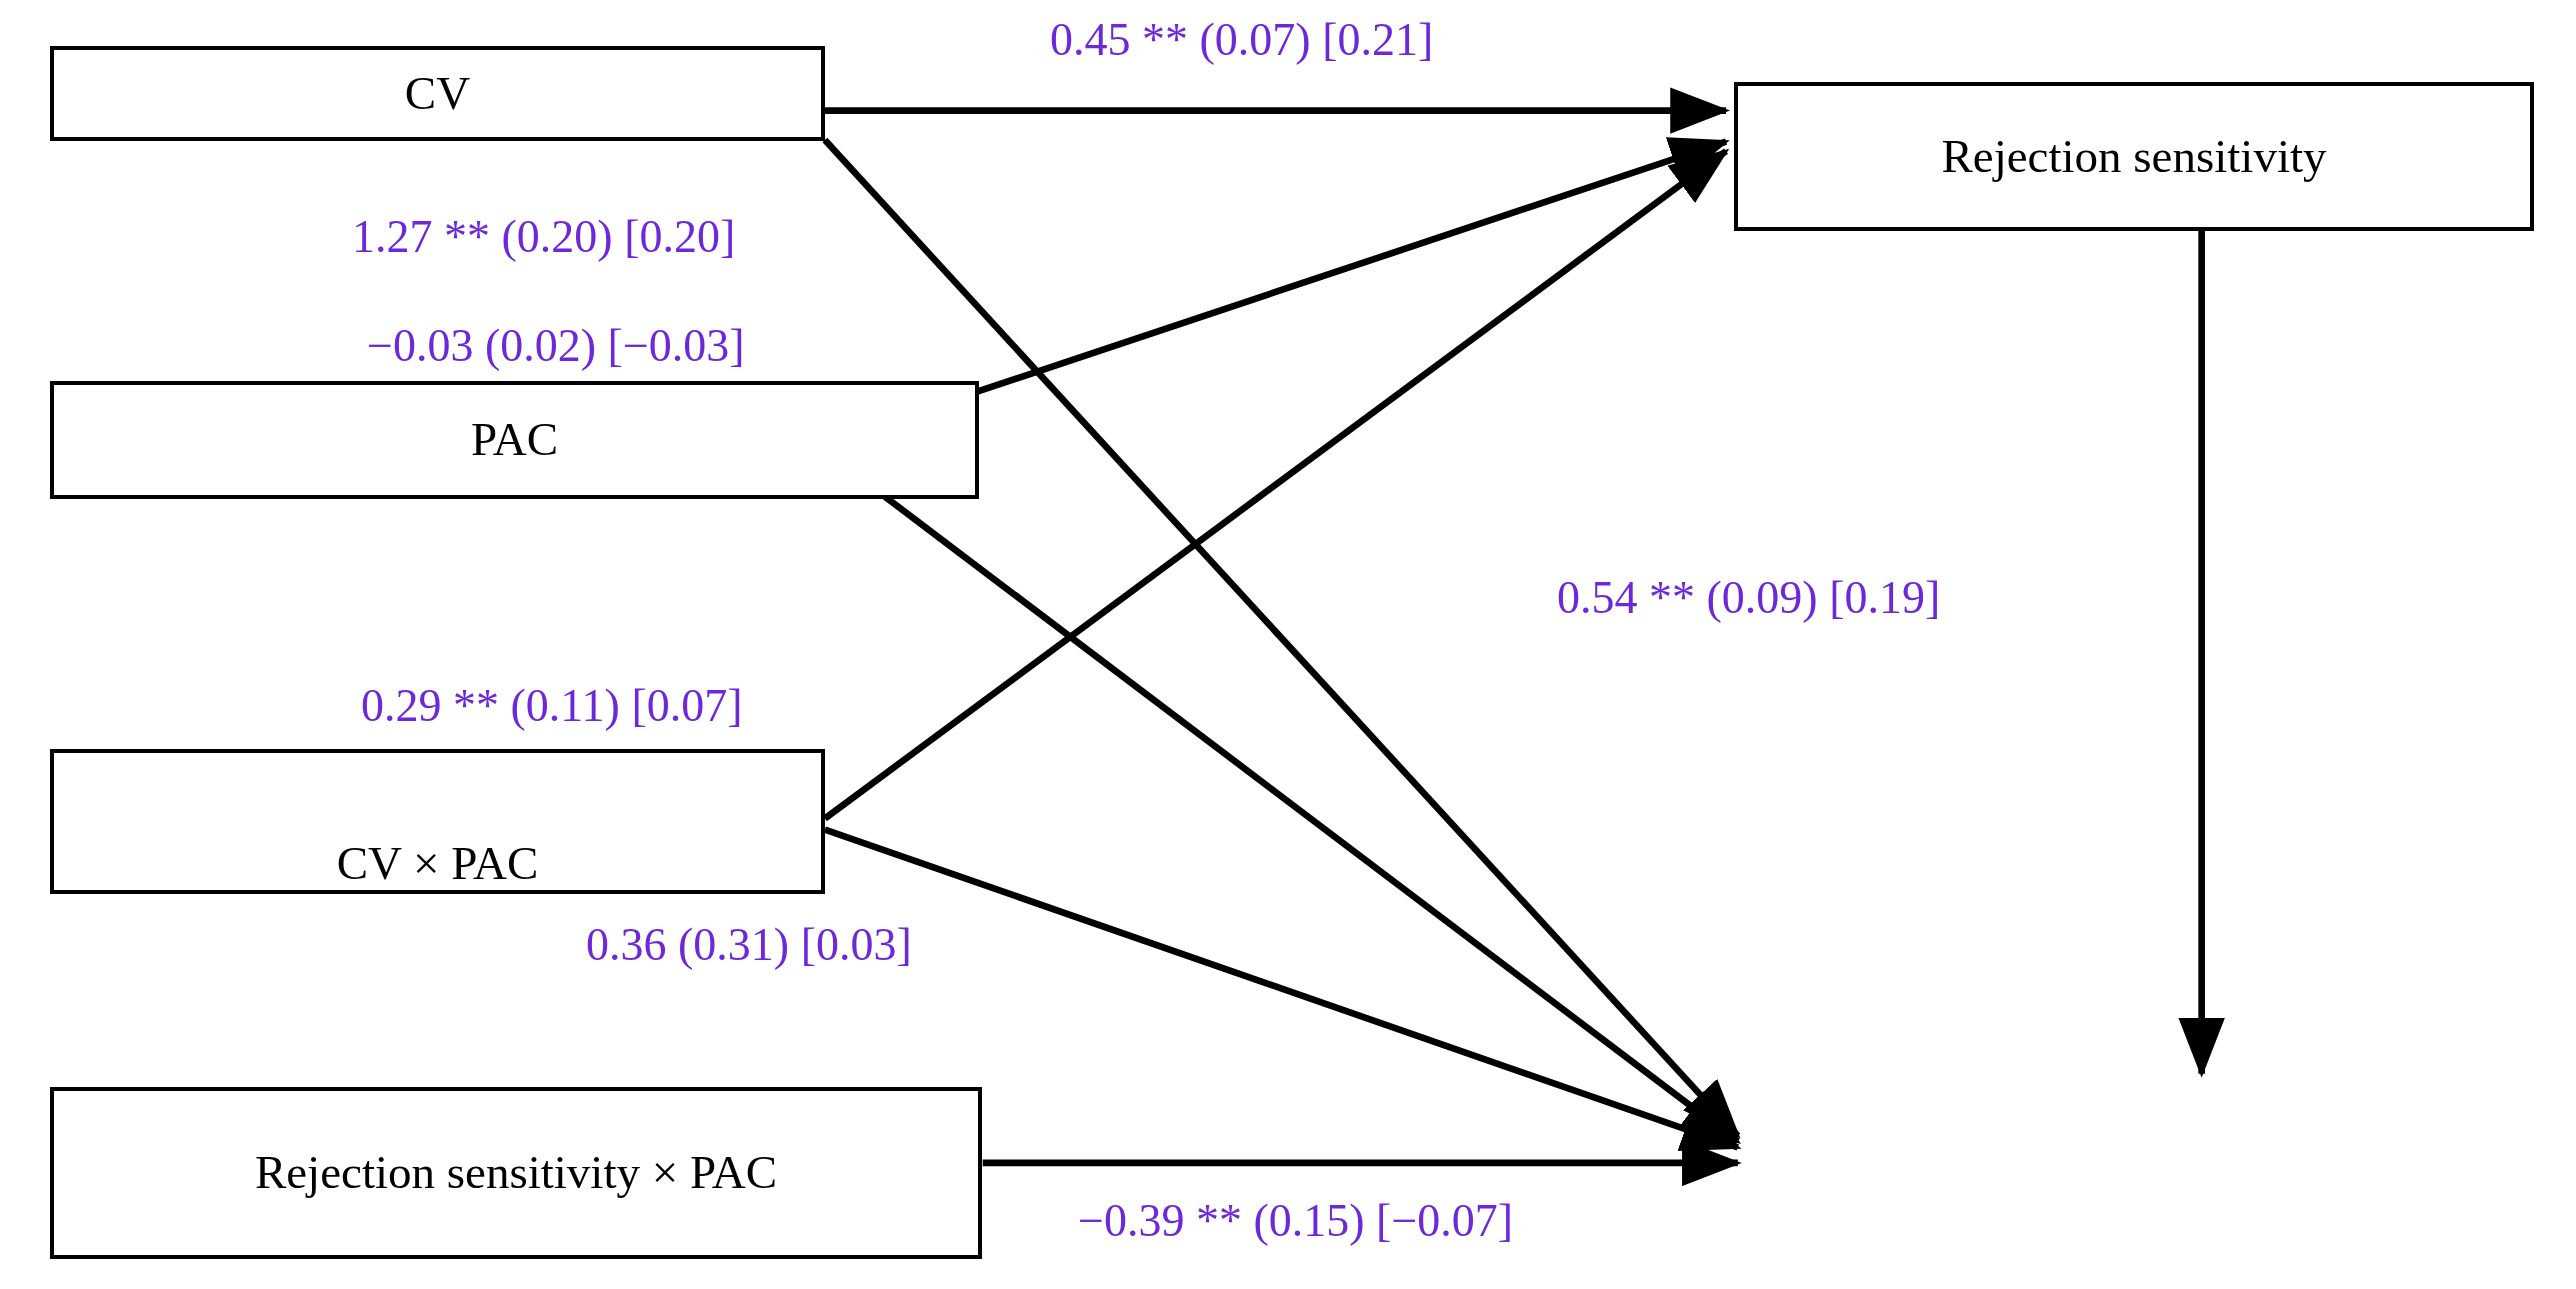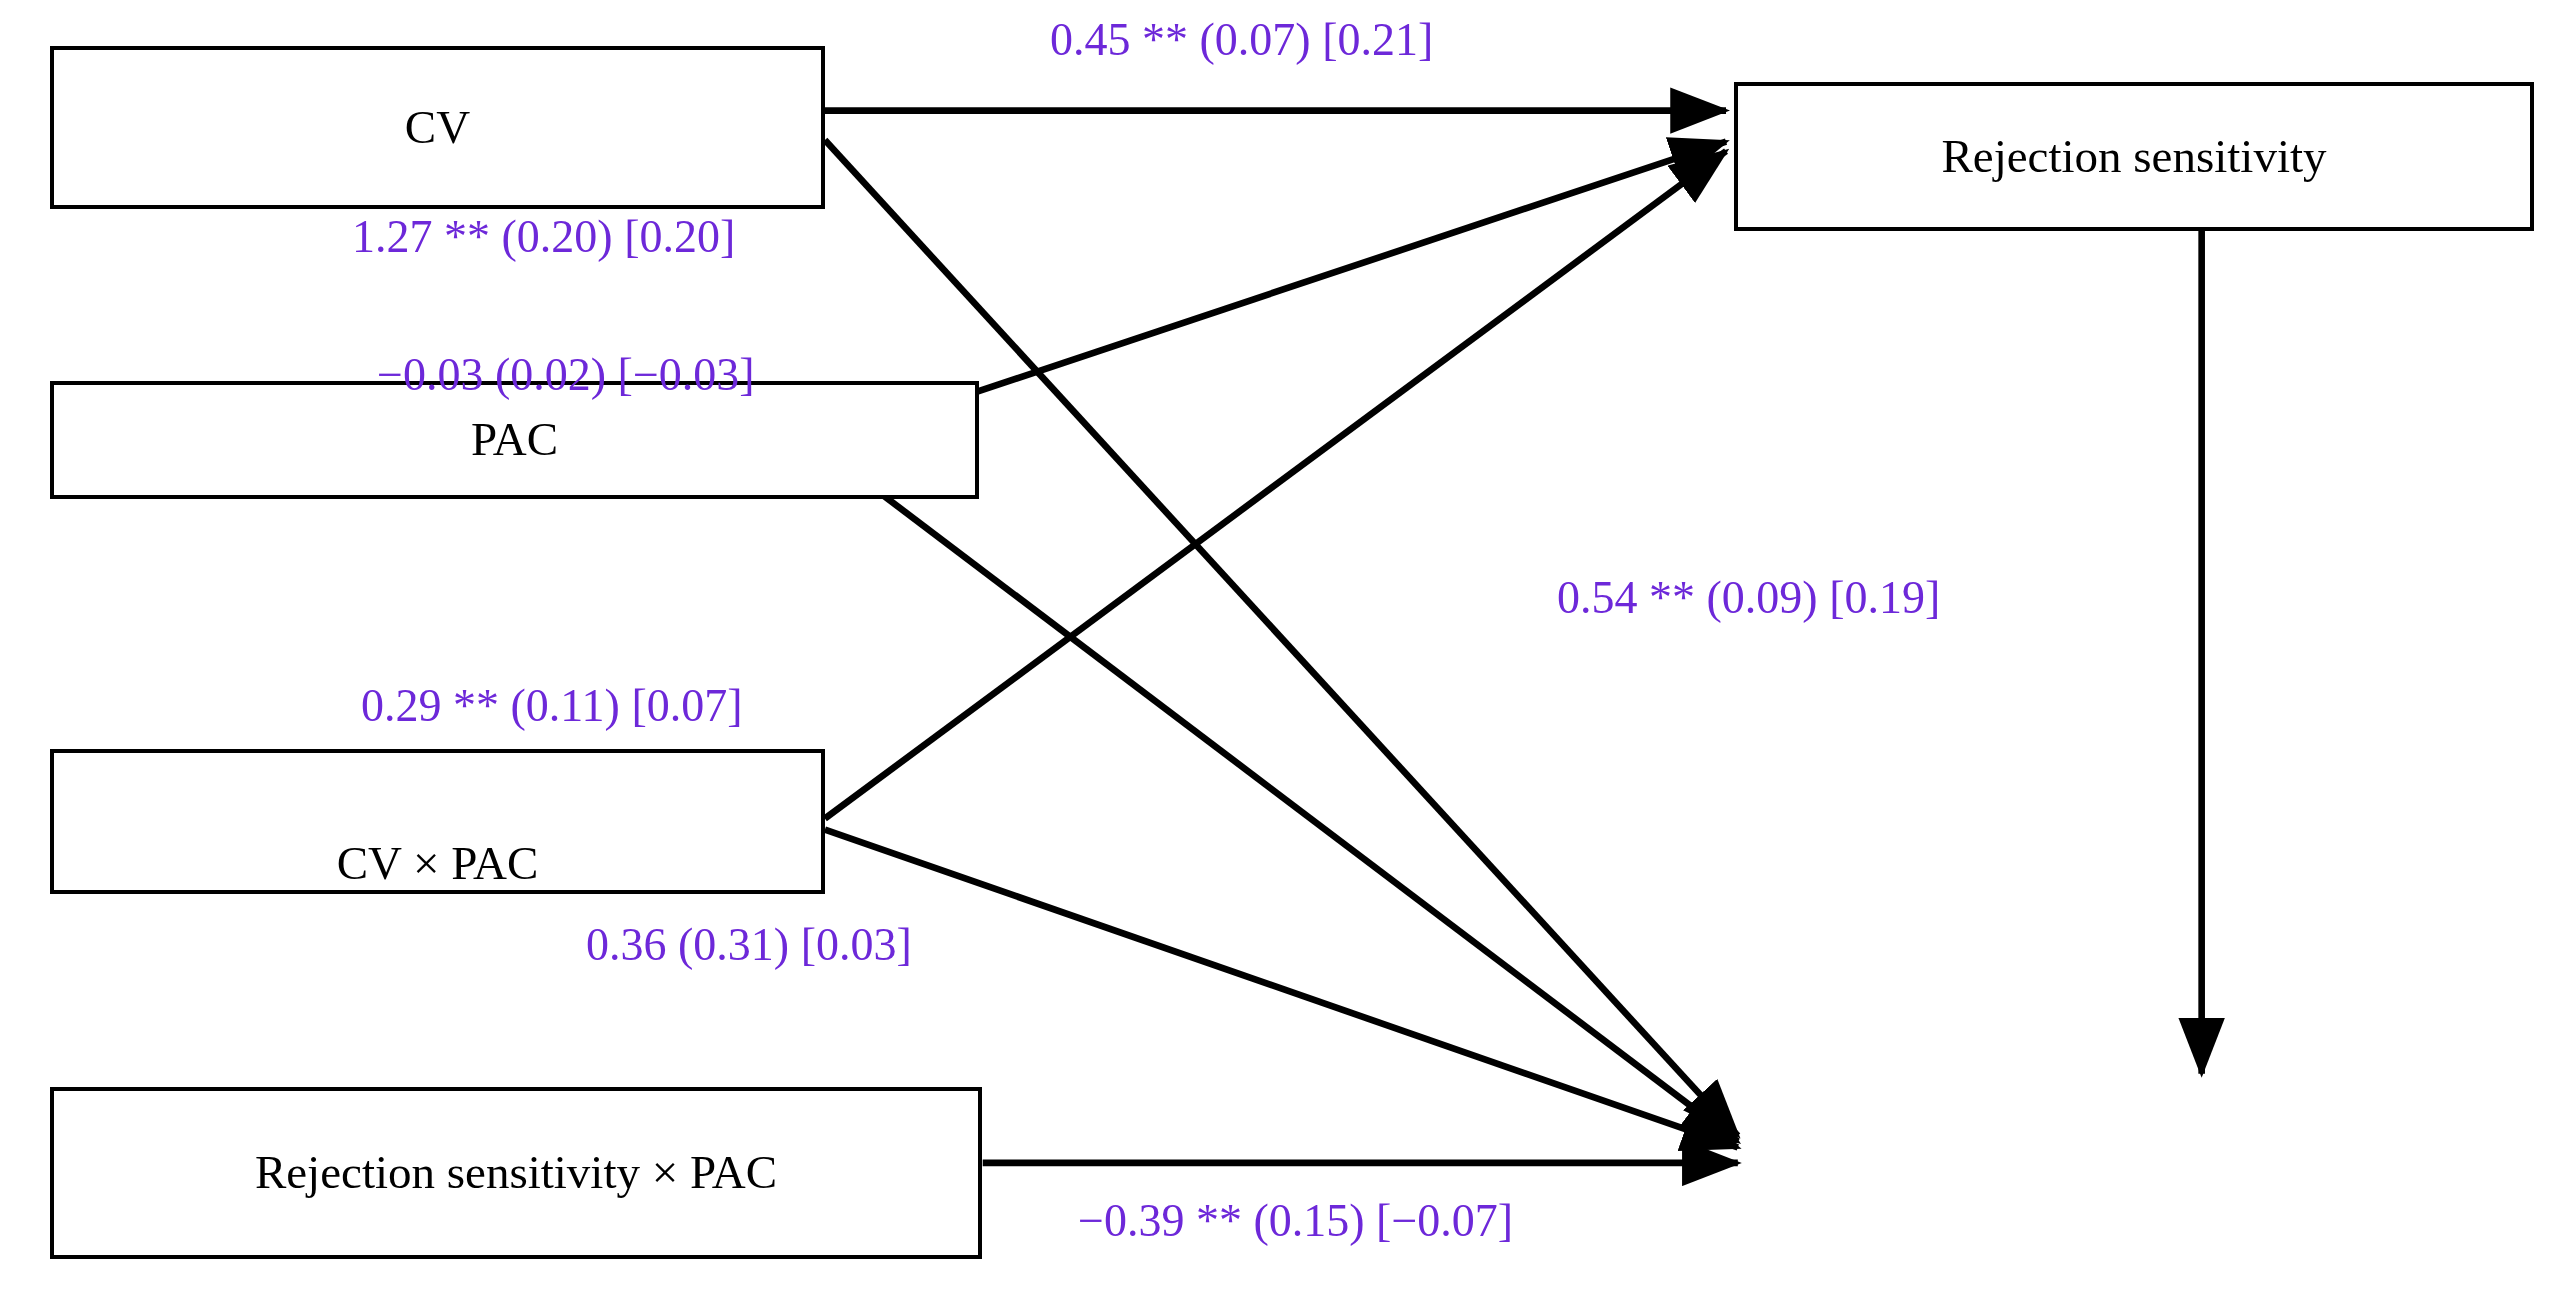--- a/index.html
+++ b/index.html
@@ -72,21 +72,21 @@
 
     <line x1="1118" y1="1110" x2="2340" y2="205" stroke="#000000" stroke-width="9" marker-end="url(#arrowhead)"></line>
 
     <line x1="1118" y1="1125" x2="2356" y2="1556" stroke="#000000" stroke-width="9" marker-end="url(#arrowhead)"></line>
 
     <line x1="1332" y1="1577" x2="2356" y2="1577" stroke="#000000" stroke-width="9" marker-end="url(#arrowhead)"></line>
 
     <line x1="2985" y1="282" x2="2985" y2="1456" stroke="#000000" stroke-width="9" marker-end="url(#arrowhead)"></line>
   </svg>
 
-  <div class="node-box" style="left:50px; top:46px; width:775px; height:163px;">
+  <div class="node-box" style="left:50px; top:46px; width:775px; height:95px;">
     <span class="node-label">CV</span>
   </div>
 
   <div class="node-box" style="left:50px; top:381px; width:929px; height:118px;">
     <span class="node-label">PAC</span>
   </div>
 
   <div class="node-box" style="left:50px; top:749px; width:775px; height:145px;align-items:flex-end;">
     <span class="node-label">CV × PAC</span>
   </div>
@@ -97,21 +97,21 @@
 
   <div class="node-box" style="left:1734px; top:58px; width:800px; height:149px;margin-top:24px;">
     <span class="node-label">Rejection sensitivity</span>
   </div>
 
 
   <div class="path-label" style="left:1050px; top:16px;">0.45 ** (0.07) [0.21]</div>
 
   <div class="path-label" style="left:352px; top:213px;">1.27 ** (0.20) [0.20]</div>
 
-  <div class="path-label" style="left:377px; top:322px;margin-top:29px;">−0.03 (0.02) [−0.03]</div>
+  <div class="path-label" style="left:367px; top:322px;">−0.03 (0.02) [−0.03]</div>
 
 
   <div class="path-label" style="left:361px; top:682px;">0.29 ** (0.11) [0.07]</div>
 
   <div class="path-label" style="left:586px; top:921px;">0.36 (0.31) [0.03]</div>
 
   <div class="path-label" style="left:1078px; top:1197px;">−0.39 ** (0.15) [−0.07]</div>
 
   <div class="path-label" style="left:1557px; top:574px;">0.54 ** (0.09) [0.19]</div>
 

